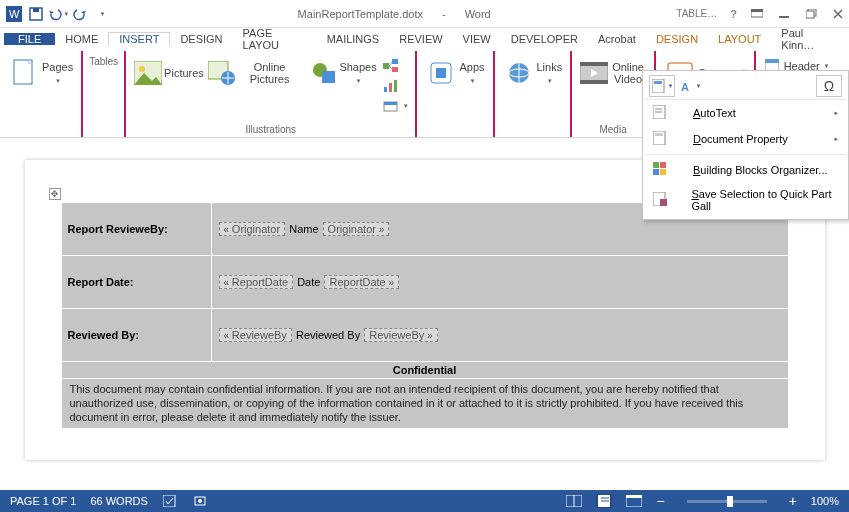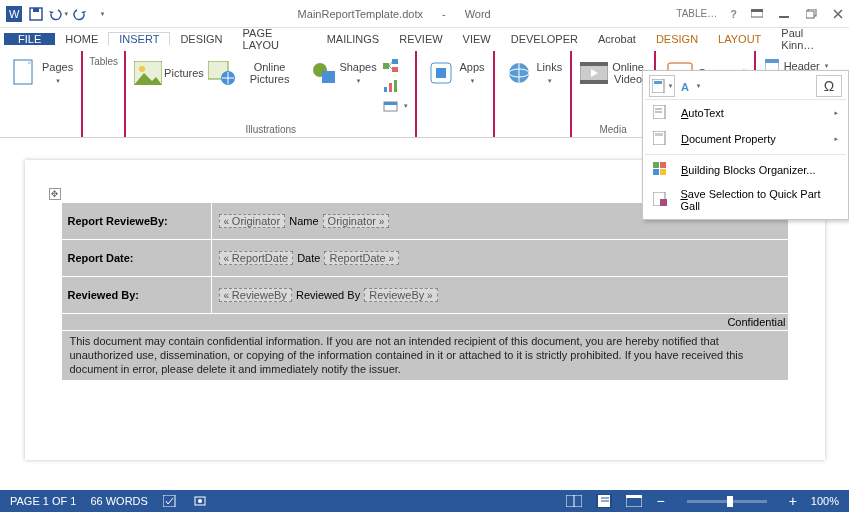--- a/index.html
+++ b/index.html
@@ -25,32 +25,32 @@
 .bigbtn{display:flex;flex-direction:row;align-items:center;gap:2px;min-width:38px;padding:2px 2px 0;cursor:pointer}
 .bigbtn .ic{width:32px;height:32px;display:flex;align-items:center;justify-content:center}
 .bigbtn .lbl{font-size:11px;color:#444;text-align:center;line-height:1.1}
 .caret{font-size:7px;color:#666;margin-left:1px}
 .smallcol{display:flex;flex-direction:column;gap:2px;padding-top:2px}
 .smallbtn{display:flex;align-items:center;gap:4px;padding:1px 2px;cursor:pointer;font-size:11px;color:#444;white-space:nowrap}
 .smallbtn .ic{width:16px;height:16px;display:flex;align-items:center;justify-content:center}
 .dropdown{position:absolute;top:20px;left:642px;width:207px;background:#fff;border:1px solid #c6c6c6;box-shadow:2px 2px 4px rgba(0,0,0,0.2);z-index:10;padding:2px}
 .dd-toolbar{display:flex;gap:2px;padding:2px 4px;border-bottom:1px solid #e6e6e6}
 .dd-toolbtn{width:26px;height:22px;border:1px solid #c6c6c6;display:flex;align-items:center;justify-content:center;cursor:pointer}
-.dd-item{display:flex;align-items:center;gap:12px;padding:5px 8px;cursor:pointer}
+.dd-item{display:flex;align-items:center;gap:24px;padding:5px 8px;cursor:pointer}
 .dd-item.disabled{color:#bbb;cursor:default}
 .dd-item .ic{width:16px;height:16px}
 .dd-sep{height:1px;background:#e6e6e6;margin:2px 0}
 .doc-area{position:absolute;top:138px;left:0;right:0;bottom:22px;background:#fff;padding:22px;overflow:auto}
 .page{background:#fff;box-shadow:0 0 4px rgba(0,0,0,0.25);margin:0 auto;width:800px;min-height:300px;padding:42px 36px 20px;position:relative}
 .move-handle{position:absolute;top:28px;left:24px;width:12px;height:12px;border:1px solid #999;display:flex;align-items:center;justify-content:center;font-size:9px;color:#666}
 .tbl{width:100%;border-collapse:collapse}
 .tbl td{background:#c5c5c5;border:1px solid #fff;padding:3px 6px;vertical-align:middle;font-size:11px}
 .tbl .lab{font-weight:bold;width:150px;white-space:nowrap}
-.field-tag{display:inline-block;background:#d9d9d9;border:1px dashed #888;padding:0 4px;margin:8px 1px;font-size:10px;color:#555}
-.conf{text-align:right;font-weight:normal;font-size:13px;color:#000;padding:2px!important}
+.field-tag{display:inline-block;background:#d9d9d9;border:1px dashed #888;padding:0 4px;margin:16px 1px;font-size:10px;color:#555}
+.conf{text-align:center;font-weight:bold;font-size:13px;color:#000;padding:2px!important}
 .disc{padding:4px 8px!important;font-size:11px;color:#222;line-height:1.25}
 .statusbar{position:absolute;bottom:0;left:0;right:0;height:22px;background:#2a579a;color:#fff;display:flex;align-items:center;padding:0 10px;font-size:11px;gap:14px}
 .statusbar .spacer{flex:1}
 .zoom-slider{width:80px;height:3px;background:#6a89b8;position:relative;margin:0 8px}
 .zoom-slider::before{content:"";position:absolute;left:50%;top:-4px;width:6px;height:11px;background:#fff}
 .sb-icon{width:16px;height:14px;display:flex;align-items:center;justify-content:center}
 .u{text-decoration:underline}
 svg{display:block}
 </style>
 </head>

